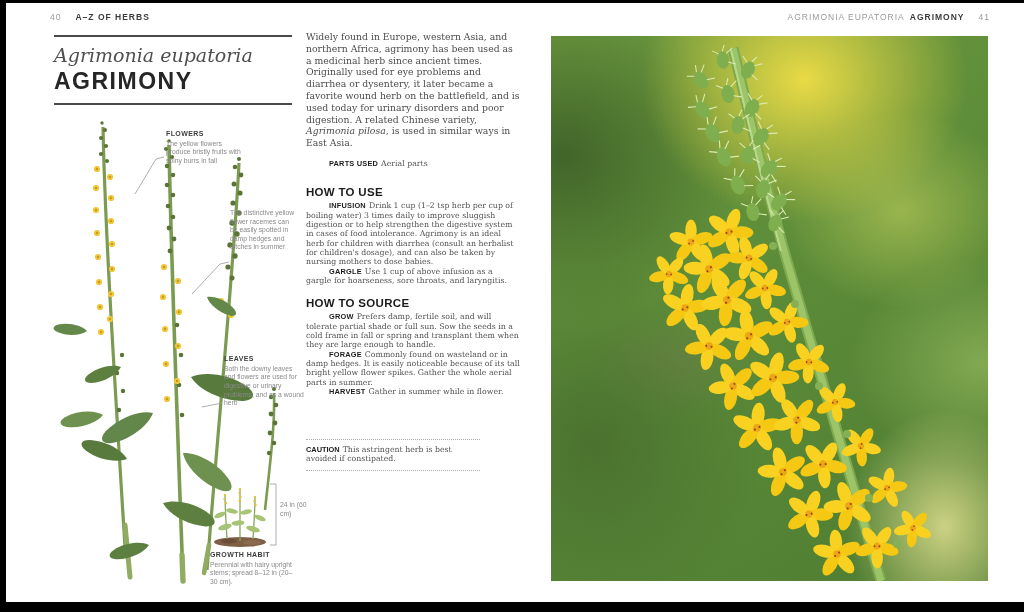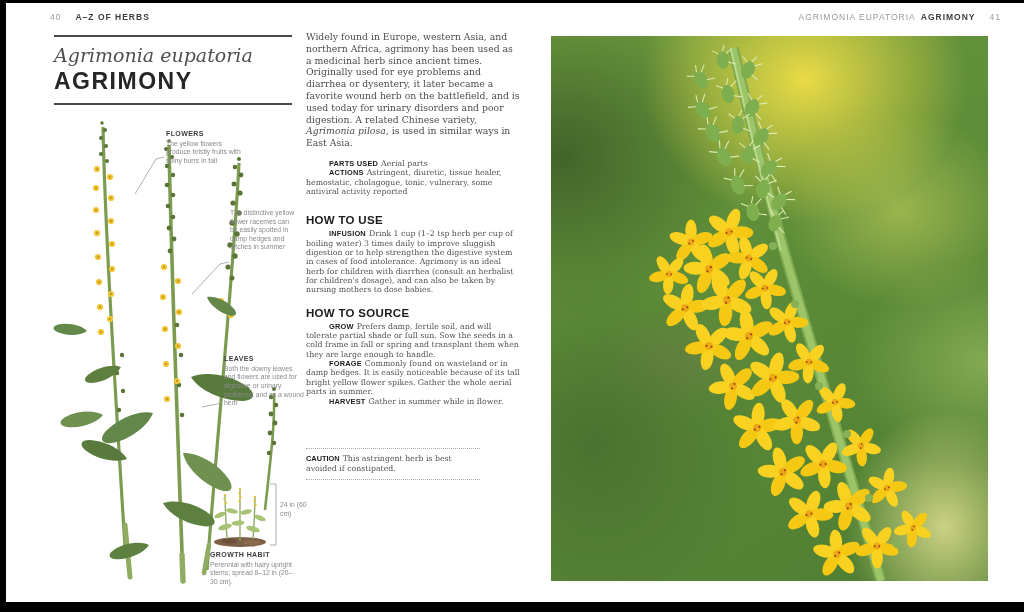--- a/index.html
+++ b/index.html
@@ -1,21 +1,21 @@
 <!DOCTYPE html>
 <html><head>
 <meta charset="utf-8">
 <style>
   html,body{margin:0;padding:0;}
   body{width:1024px;height:612px;background:#000;position:relative;overflow:hidden;
        font-family:"Liberation Sans",sans-serif;}
   .page{position:absolute;left:6px;top:3px;right:0;bottom:10px;background:#ffffff;overflow:hidden;}
 
   
-  .running-head{position:absolute;left:44px;right:23px;top:9px;display:flex;
+  .running-head{position:absolute;left:44px;right:34px;top:9px;display:flex;
                 justify-content:space-between;font-size:8.5px;letter-spacing:1px;}
   .rh-left span{margin-right:14px;}
   .pagenum{color:#9a9a9a;}
   .rh-title{color:#3c3c3c;font-weight:bold;}
   .rh-species{color:#9a9a9a;margin-right:5px;}
   .rh-common{color:#3c3c3c;font-weight:bold;margin-right:14px;}
 
   
   .title-block{position:absolute;left:48px;top:32px;width:238px;
                border-top:2px solid #4a4a4a;border-bottom:2px solid #4a4a4a;
@@ -252,26 +252,26 @@
   <div class="anno growth-caption">
     <b>GROWTH HABIT</b>
     <span>Perennial with hairy upright stems; spread 8–12 in (20–30 cm).</span>
   </div>
 
   <div class="mid-col">
     <p class="intro"><span>Widely found in Europe, western Asia, and northern Africa, agrimony has been used as a medicinal herb since ancient times. Originally used for eye problems and diarrhea or dysentery, it later became a favorite wound herb on the battlefield, and is used today for urinary disorders and poor digestion. A related Chinese variety, </span><i>Agrimonia pilosa</i><span>, is used in similar ways in East Asia.</span></p>
 
     <div class="facts">
       <p><b>PARTS USED</b><span>Aerial parts</span></p>
-      <p><b>ACTIONS</b><span>Astringent, diuretic, tissue healer, hemostatic, cholagogue, tonic, vulnerary, some antiviral activity reported</span></p>
     </div>
 
     <div class="sec">
       <div class="sec-heading">HOW TO USE</div>
       <p><b>INFUSION</b><span>Drink 1 cup (1–2 tsp herb per cup of boiling water) 3 times daily to improve sluggish digestion or to help strengthen the digestive system in cases of food intolerance. Agrimony is an ideal herb for children with diarrhea (consult an herbalist for children's dosage), and can also be taken by nursing mothers to dose babies.</span></p>
+      <p><b>GARGLE</b><span>Use 1 cup of above infusion as a gargle for hoarseness, sore throats, and laryngitis.</span></p>
     </div>
 
     <div class="sec">
       <div class="sec-heading second">HOW TO SOURCE</div>
       <p><b>GROW</b><span>Prefers damp, fertile soil, and will tolerate partial shade or full sun. Sow the seeds in a cold frame in fall or spring and transplant them when they are large enough to handle.</span></p>
       <p><b>FORAGE</b><span>Commonly found on wasteland or in damp hedges. It is easily noticeable because of its tall bright yellow flower spikes. Gather the whole aerial parts in summer.</span></p>
       <p><b>HARVEST</b><span>Gather in summer while in flower.</span></p>
     </div>
 
     <div class="caution">

